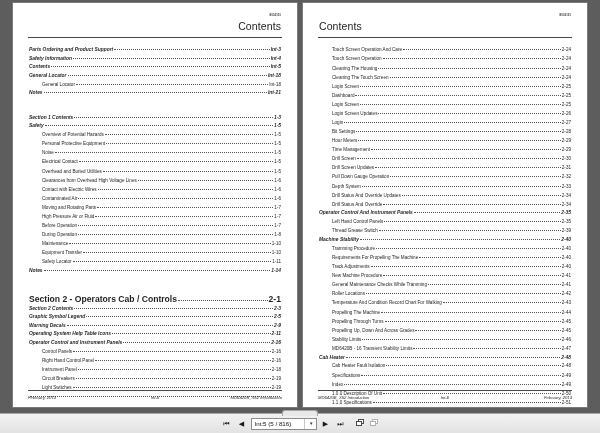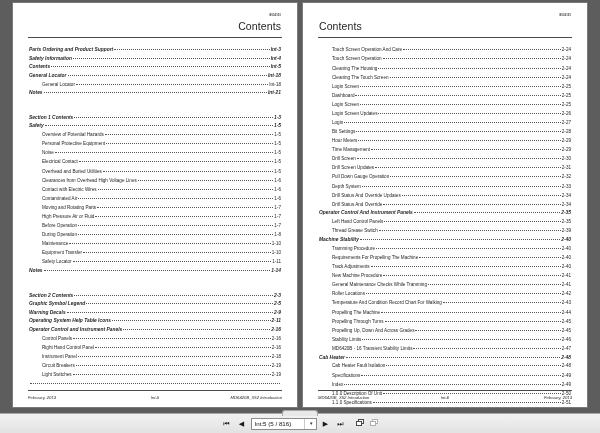--- a/index.html
+++ b/index.html
@@ -357,20 +357,25 @@
             <span class="toc-label">Safety Locator</span>
             <span class="toc-dots"></span>
             <span class="toc-page">1-11</span>
           </div>
           <div class="toc-row lvl-1">
             <span class="toc-label">Notes</span>
             <span class="toc-dots"></span>
             <span class="toc-page">1-14</span>
           </div>
           <div class="gap-md"></div>
+          <div class="toc-row lvl-section">
+            <span class="toc-label">Section 2 - Operators Cab / Controls</span>
+            <span class="toc-dots"></span>
+            <span class="toc-page">2-1</span>
+          </div>
           <div class="toc-row lvl-1">
             <span class="toc-label">Section 2 Contents</span>
             <span class="toc-dots"></span>
             <span class="toc-page">2-3</span>
           </div>
           <div class="toc-row lvl-1">
             <span class="toc-label">Graphic Symbol Legend</span>
             <span class="toc-dots"></span>
             <span class="toc-page">2-5</span>
           </div>

